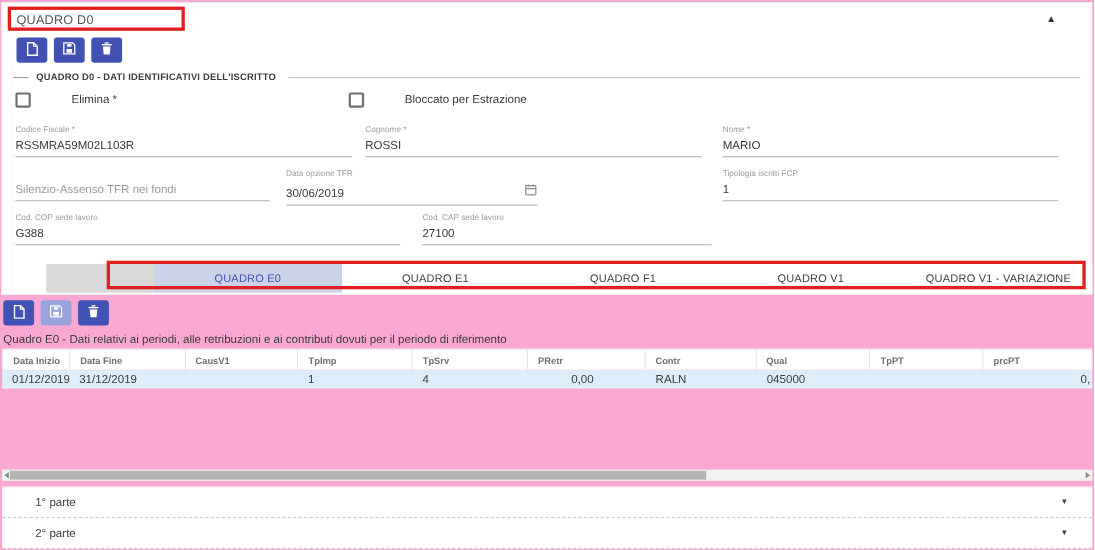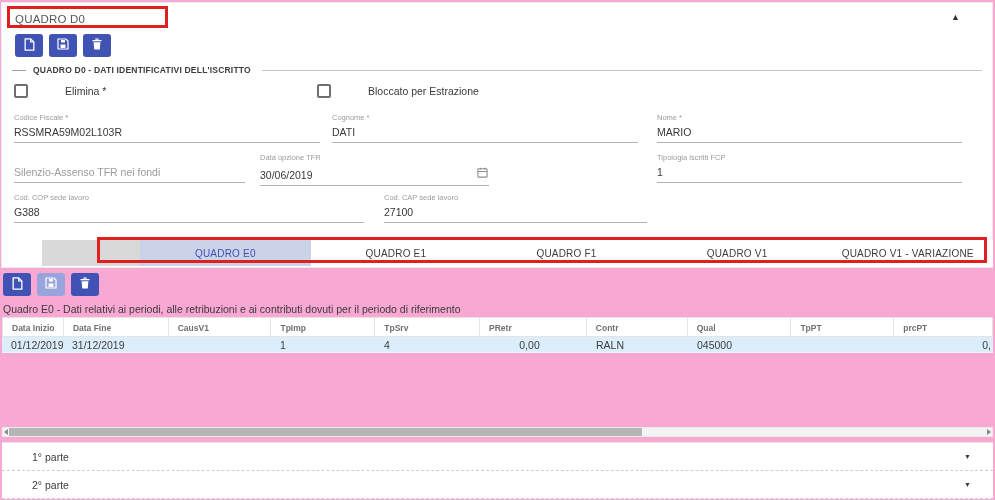--- a/index.html
+++ b/index.html
@@ -140,21 +140,21 @@
 
     <div class="field f-cf">
       <div class="flabel">Codice Fiscale *</div>
       <div class="fvalue">
           <span>RSSMRA59M02L103R</span>
         </div>
     </div>
     <div class="field f-cog">
       <div class="flabel">Cognome *</div>
       <div class="fvalue">
-          <span>DATI</span>
+          <span>ROSSI</span>
         </div>
     </div>
     <div class="field f-sil">
       <div class="flabel"></div>
       <div class="fvalue">
           <span class="ph">Silenzio-Assenso TFR nei fondi</span>
         </div>
     </div>
 
     <div class="field f-nome">

